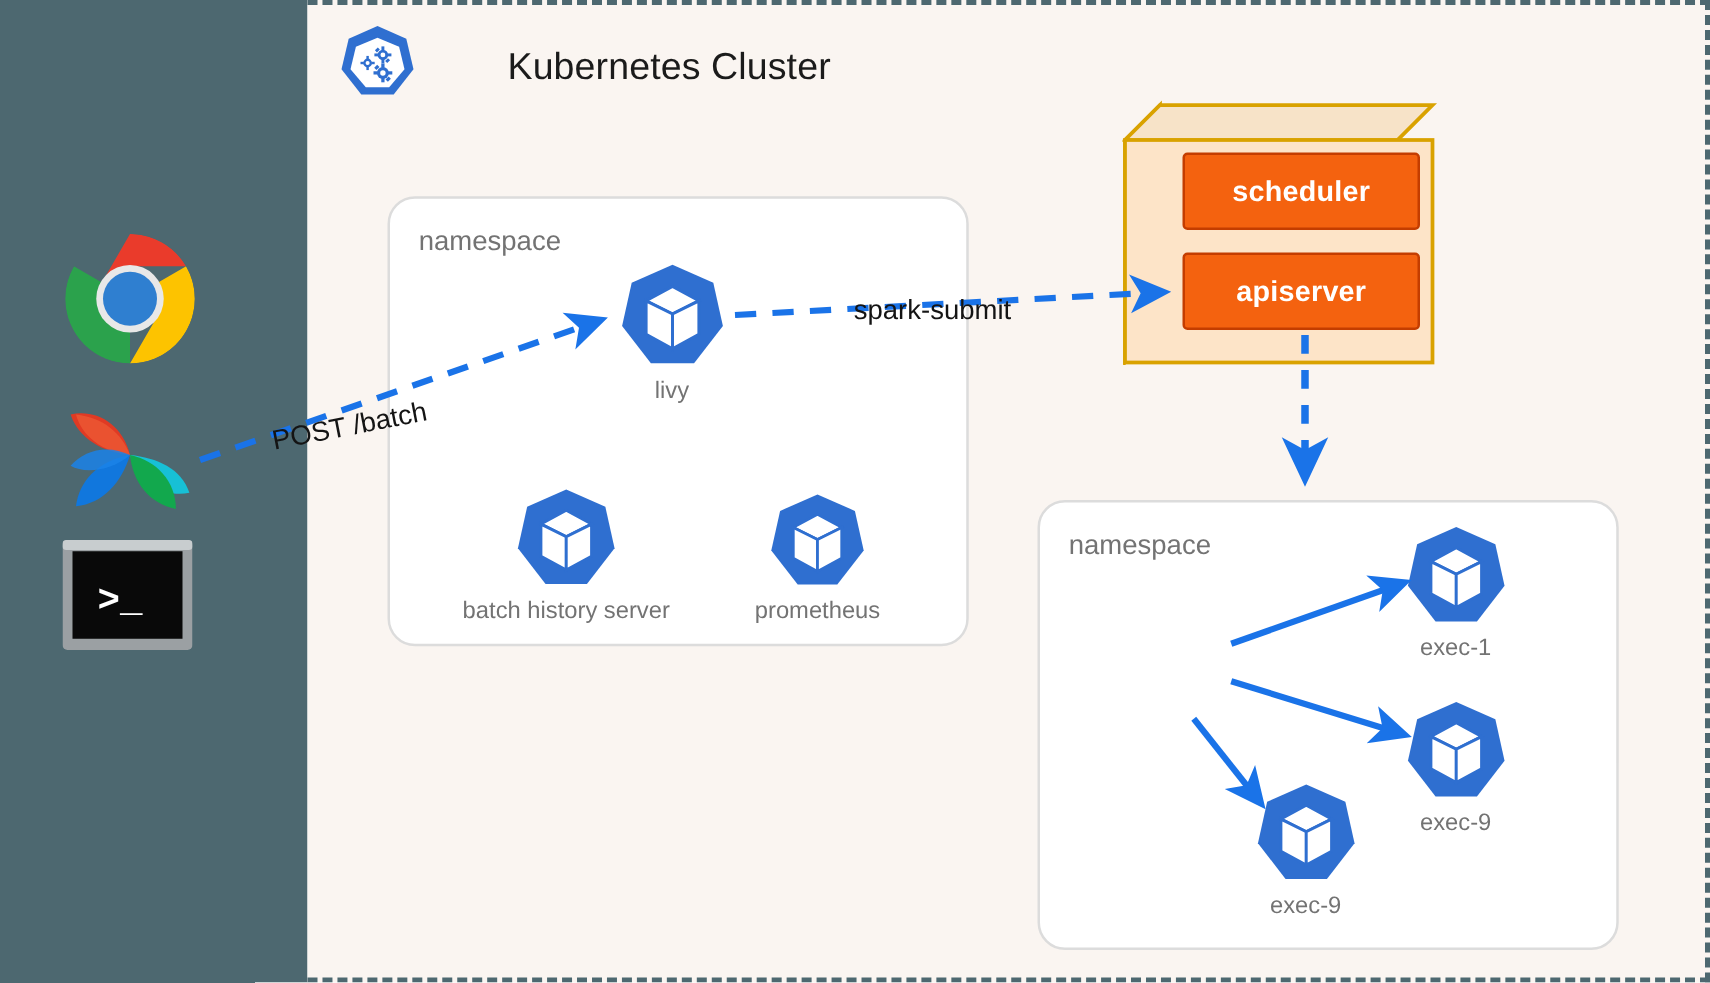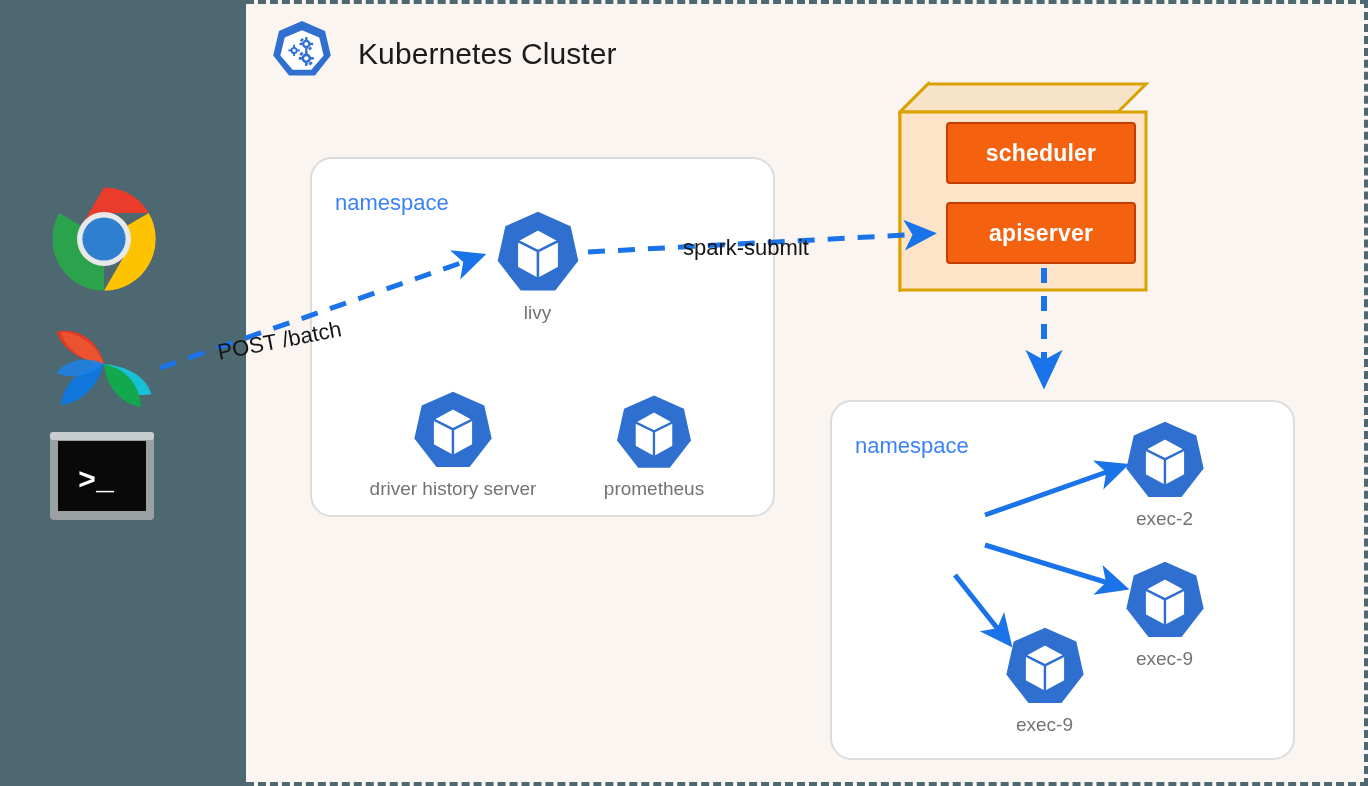--- a/index.html
+++ b/index.html
@@ -28,33 +28,33 @@
     border-top:4px dashed #4d6870;
     border-right:4px dashed #4d6870;
     border-bottom:4px dashed #4d6870;
   }
   #cluster-header {
     position:absolute; left:20px; top:14px;
     display:flex; align-items:center; gap:20px;
   }
   #k8s-logo { width:72px; height:72px; }
   #cluster-title {
-    font-size:30px; color:#1b1b1b; letter-spacing:.1px; white-space:nowrap;
+    font-size:30px; color:#1b1b1b; letter-spacing:.1px; white-space:nowrap;margin-left:48px;
   }
 
   
   .ns-box {
     position:absolute; background:#ffffff;
     border:2px solid #dcdcdc; border-radius:22px;
   }
   #ns-apps { left:310px; top:157px; width:465px; height:360px; }
   #ns-spark{ left:830px; top:400px; width:465px; height:360px; }
   .ns-label {
-    position:absolute; left:23px; top:31px;
-    font-size:22px; color:#3b82f6;
+    position:absolute; left:23px; top:21px;
+    font-size:22px; color:#737373;
   }
 
   
   .pod { position:absolute; text-align:center; }
   .pod .glyph { display:block; margin:0 auto; }
   .pod .pod-label {
     display:block; font-size:19px; color:#737373; white-space:nowrap;
     margin-top:-2px;
   }
 
@@ -205,21 +205,21 @@
   </div>
 
   <div class="pod" id="pod-shs">
     <svg class="glyph" width="92" height="92" viewBox="0 0 100 100">
       <polygon points="50,4 84,19 92,55 68,86 32,86 8,55 16,19" fill="#2f6fd0"></polygon>
       <polygon points="50,22 72,34 72,62 50,74 28,62 28,34" fill="#ffffff"></polygon>
       <polygon points="50,22 72,34 50,45 28,34" fill="#ffffff" stroke="#2f6fd0" stroke-width="2.5"></polygon>
       <polygon points="28,34 50,45 50,74 28,62" fill="#ffffff" stroke="#2f6fd0" stroke-width="2.5"></polygon>
       <polygon points="72,34 72,62 50,74 50,45" fill="#ffffff" stroke="#2f6fd0" stroke-width="2.5"></polygon>
     </svg>
-    <span class="pod-label">driver history server</span>
+    <span class="pod-label">batch history server</span>
   </div>
 
   <div class="pod" id="pod-prom">
     <svg class="glyph" width="88" height="88" viewBox="0 0 100 100">
       <polygon points="50,4 84,19 92,55 68,86 32,86 8,55 16,19" fill="#2f6fd0"></polygon>
       <polygon points="50,22 72,34 72,62 50,74 28,62 28,34" fill="#ffffff"></polygon>
       <polygon points="50,22 72,34 50,45 28,34" fill="#ffffff" stroke="#2f6fd0" stroke-width="2.5"></polygon>
       <polygon points="28,34 50,45 50,74 28,62" fill="#ffffff" stroke="#2f6fd0" stroke-width="2.5"></polygon>
       <polygon points="72,34 72,62 50,74 50,45" fill="#ffffff" stroke="#2f6fd0" stroke-width="2.5"></polygon>
     </svg>
@@ -228,21 +228,21 @@
 
 
   <div class="pod" id="pod-exec1">
     <svg class="glyph" width="92" height="92" viewBox="0 0 100 100">
       <polygon points="50,4 84,19 92,55 68,86 32,86 8,55 16,19" fill="#2f6fd0"></polygon>
       <polygon points="50,22 72,34 72,62 50,74 28,62 28,34" fill="#ffffff"></polygon>
       <polygon points="50,22 72,34 50,45 28,34" fill="#ffffff" stroke="#2f6fd0" stroke-width="2.5"></polygon>
       <polygon points="28,34 50,45 50,74 28,62" fill="#ffffff" stroke="#2f6fd0" stroke-width="2.5"></polygon>
       <polygon points="72,34 72,62 50,74 50,45" fill="#ffffff" stroke="#2f6fd0" stroke-width="2.5"></polygon>
     </svg>
-    <span class="pod-label">exec-2</span>
+    <span class="pod-label">exec-1</span>
   </div>
 
   <div class="pod" id="pod-exec2">
     <svg class="glyph" width="92" height="92" viewBox="0 0 100 100">
       <polygon points="50,4 84,19 92,55 68,86 32,86 8,55 16,19" fill="#2f6fd0"></polygon>
       <polygon points="50,22 72,34 72,62 50,74 28,62 28,34" fill="#ffffff"></polygon>
       <polygon points="50,22 72,34 50,45 28,34" fill="#ffffff" stroke="#2f6fd0" stroke-width="2.5"></polygon>
       <polygon points="28,34 50,45 50,74 28,62" fill="#ffffff" stroke="#2f6fd0" stroke-width="2.5"></polygon>
       <polygon points="72,34 72,62 50,74 50,45" fill="#ffffff" stroke="#2f6fd0" stroke-width="2.5"></polygon>
     </svg>

